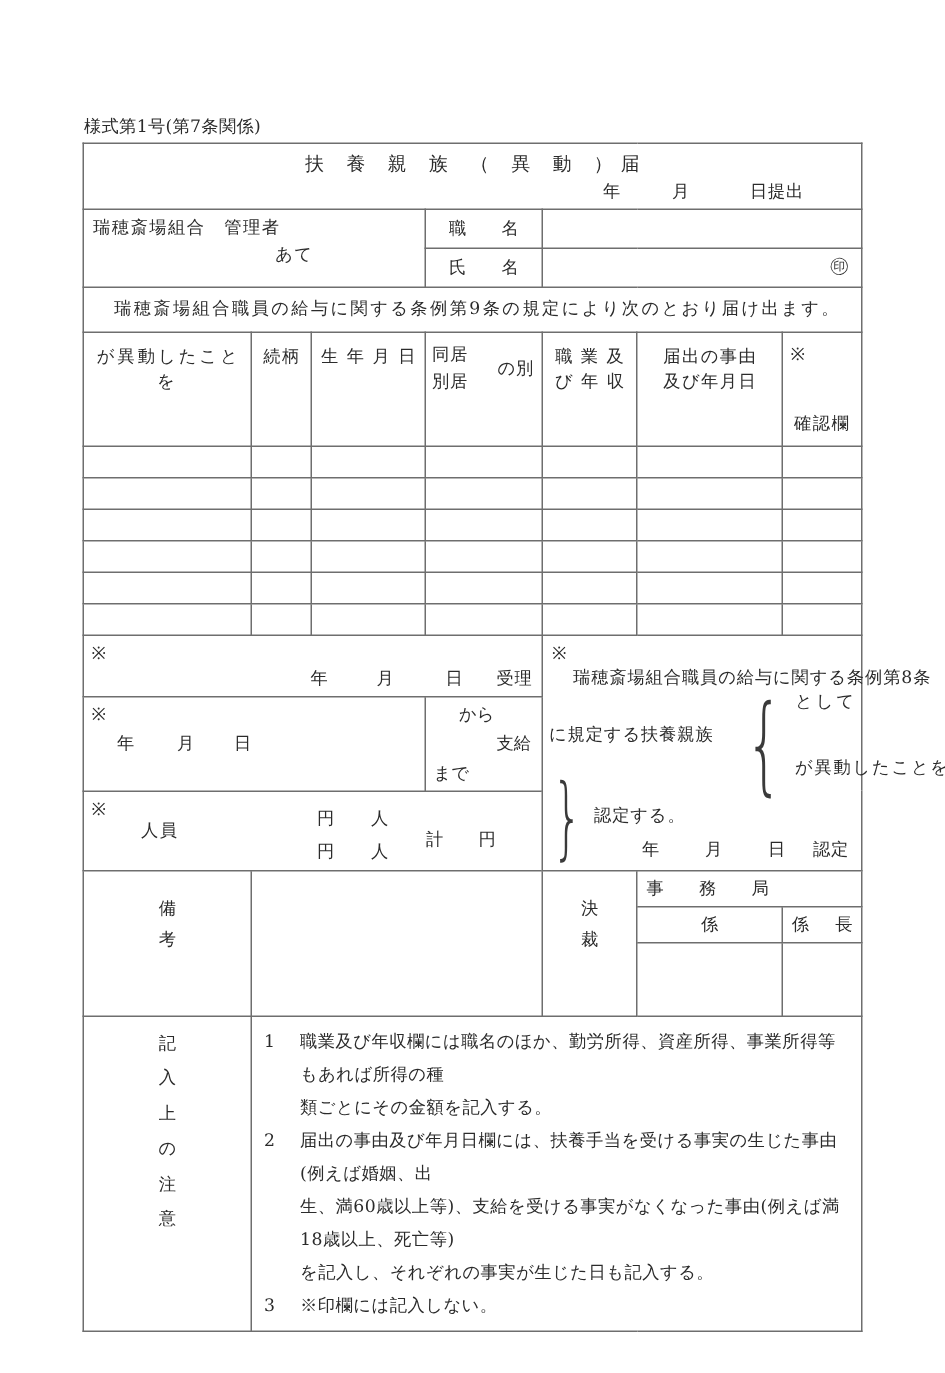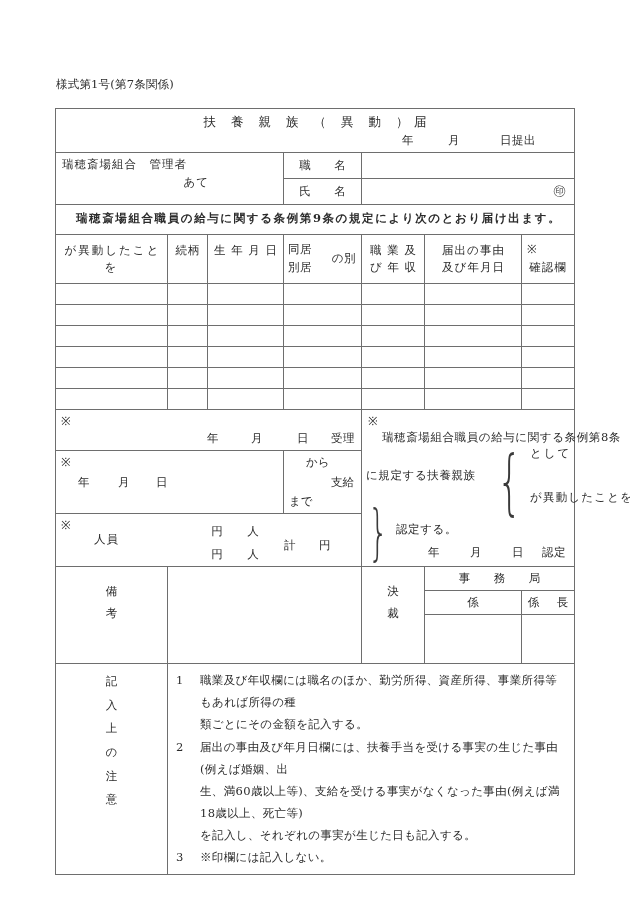--- a/index.html
+++ b/index.html
@@ -28,21 +28,21 @@
     left: 56px;
     top: 77px;
     font-size: 11.5px;
     letter-spacing: 0.2px;
     white-space: nowrap;
   }
   
   .sheet {
     position: absolute;
     left: 55px;
-    top: 108px;
+    top: 95px;
     width: 519px;
     border-collapse: collapse;
     table-layout: fixed;
     font-size: 11.5px;
     padding-left: 25px;
   }
   .sheet td {
     border: 1px solid #6e6e6e;
     padding: 0;
     vertical-align: top;
@@ -94,21 +94,20 @@
     font-size: 13px;
     line-height: 1;
   }
 
   
   .statement {
     padding: 5px 7px 6px 7px;
     line-height: 1.55;
     letter-spacing: 1.6px;
     text-indent: 13px;
-    font-weight: bold;
   }
 
   
   .th {
     text-align: center;
     padding: 7px 2px;
     letter-spacing: 2px;
     text-indent: 2px;
     line-height: 1.5;
   }
@@ -125,21 +124,21 @@
     position: absolute;
     right: 5px;
     top: 50%;
     transform: translateY(-50%);
   }
   .th-kakunin {
     padding: 5px 5px;
     line-height: 1.6;
   }
   .th-kakunin .k1 { text-align: left; }
-  .th-kakunin .k2 { text-align: center; letter-spacing: 1px; }
+  .th-kakunin .k2 { text-align: center; letter-spacing: 1px; margin-top: 28px; }
 
   .row-blank td { height: 20px; }
 
   
   .juri {
     position: relative;
     height: 40px;
   }
   .juri .mark { position: absolute; left: 5px; top: 3px; }
   .juri .dline {
@@ -294,21 +293,20 @@
 
   
   .vlabel {
     text-align: center;
     line-height: 1.85;
     padding: 14px 0;
     letter-spacing: 0;
   }
   .vlabel div { display: block; }
   .jimukyoku {
-    text-align: center;
     letter-spacing: 6px;
     text-indent: 6px;
     padding: 4px 0;
   }
   .sub-th {
     text-align: center;
     padding: 4px 0;
     letter-spacing: 3px;
     text-indent: 3px;
   }

